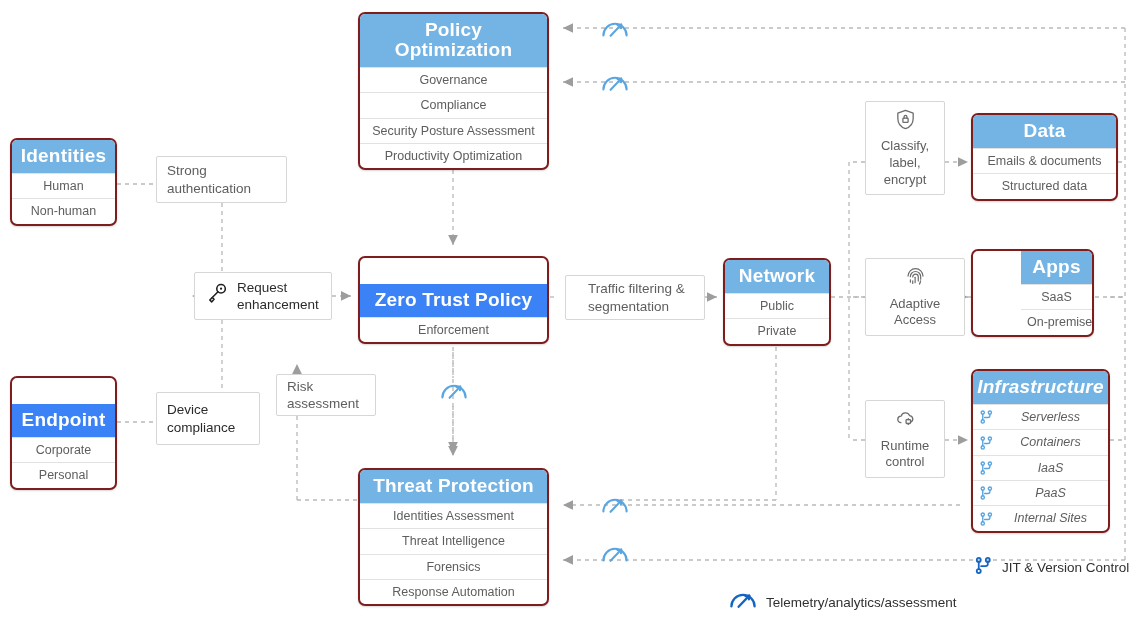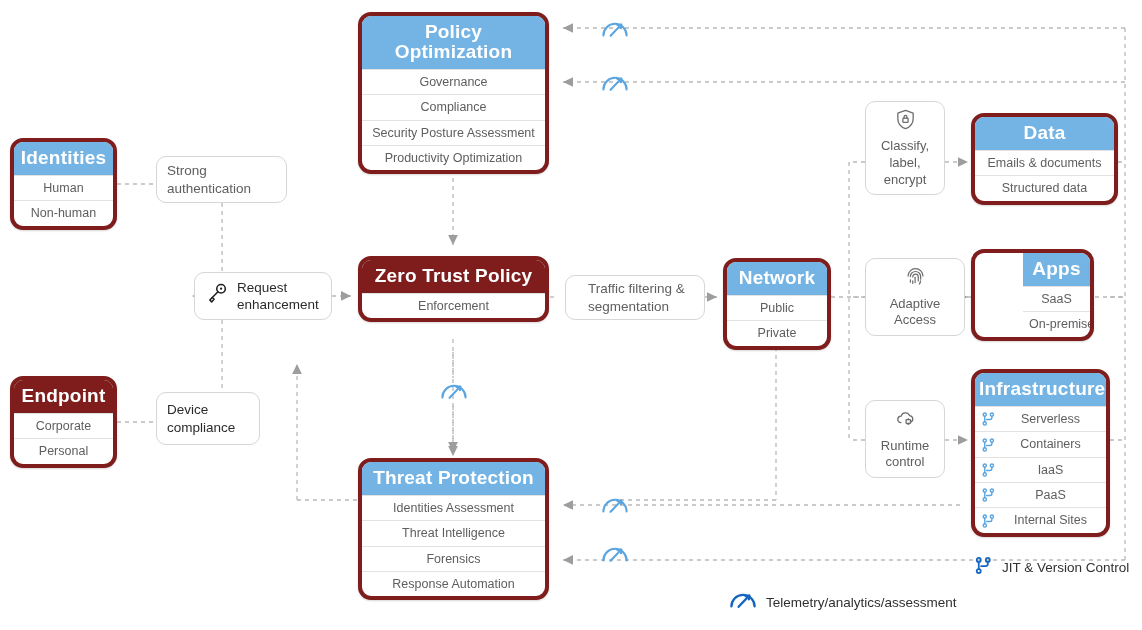--- a/index.html
+++ b/index.html
@@ -8,45 +8,45 @@
     font-family:"Liberation Sans", sans-serif;
     position:relative;overflow:hidden;
     -webkit-font-smoothing:antialiased;
   }
   #stage{position:absolute;left:0;top:0;width:1142px;height:630px;}
   svg#wires{position:absolute;left:0;top:0;width:1142px;height:630px;pointer-events:none;}
 
   
   .card{
     position:absolute;background:#ffffff;
-    border:4px solid #7f1d1d;border-radius:13px;
+    border:2px solid #7f1d1d;border-radius:7px;
     box-shadow:0 1px 2px rgba(0,0,0,.16);
     overflow:hidden;box-sizing:border-box;
   }
   .card .hdr{
     color:#ffffff;font-size:19px;font-weight:bold;
     text-align:center;letter-spacing:.2px;
     padding:6px 4px 7px;line-height:1.05;
   }
   .card.light .hdr{background:#74b4e5;}
-  .card.dark  .hdr{background:#7f1d1d;}
+  .card.dark  .hdr{background:#3b82f6;margin-top:26px;}
   .card .row{
     font-size:12.5px;color:#5e5e5e;text-align:center;
     padding:5px 6px;border-top:1px solid #e2e2e2;
     line-height:1.15;position:relative;white-space:nowrap;
   }
   .card .row:first-of-type{border-top:none;}
   .card .row.has-icon{padding-left:26px;}
   .row .jit{position:absolute;left:6px;top:50%;transform:translateY(-50%);
             width:15px;height:15px;display:block;}
 
   
   .pill{
     position:absolute;background:#ffffff;
-    border:1px solid #d6d6d6;border-radius:10px;
+    border:1px solid #d6d6d6;border-radius:2px;
     box-sizing:border-box;display:flex;align-items:center;
     font-size:13.5px;color:#5e5e5e;line-height:1.28;
     padding:6px 10px;
   }
   .pill.dk{color:#2b2b2b;}
   .pill .txt{display:block;}
   .pill .glyph{flex:0 0 auto;margin-right:7px;display:block;}
   .pill.stackicon{flex-direction:column;justify-content:center;text-align:center;}
   .pill.stackicon .glyph{margin:0 0 3px 0;}
 
@@ -151,21 +151,21 @@
     <div class="row">Compliance</div>
     <div class="row">Security Posture Assessment</div>
     <div class="row">Productivity Optimization</div>
   </div>
 
   <div class="card dark" style="left:358px;top:256px;width:191px;">
     <div class="hdr">Zero Trust Policy</div>
     <div class="row">Enforcement</div>
   </div>
 
-  <div class="card light" style="left:358px;top:458px;width:191px;">
+  <div class="card light" style="left:358px;top:468px;width:191px;">
     <div class="hdr">Threat Protection</div>
     <div class="row">Identities Assessment</div>
     <div class="row">Threat Intelligence</div>
     <div class="row">Forensics</div>
     <div class="row">Response Automation</div>
   </div>
 
   <div class="card light" style="left:723px;top:258px;width:108px;">
     <div class="hdr">Network</div>
     <div class="row">Public</div>
@@ -177,21 +177,21 @@
     <div class="row">Emails &amp; documents</div>
     <div class="row">Structured data</div>
   </div>
 
   <div class="card light" style="left:971px;top:249px;width:123px;padding-left:48px;">
     <div class="hdr">Apps</div>
     <div class="row">SaaS</div>
     <div class="row">On-premises</div>
   </div>
 
-  <div class="card light" style="left:971px;top:369px;width:139px;">
+  <div class="card light" style="left:971px;top:369px;width:139px;font-style:italic;">
     <div class="hdr">Infrastructure</div>
 
     <div class="row has-icon">
       <span class="jit">
         <svg viewBox="0 0 16 16" width="15" height="15" fill="none" stroke="#5aa5e0" stroke-width="1.5" stroke-linecap="round" stroke-linejoin="round" xmlns="http://www.w3.org/2000/svg">
           <circle cx="4" cy="3.3" r="1.7"></circle>
             <circle cx="11.6" cy="3.3" r="1.7"></circle>
             <circle cx="4" cy="12.7" r="1.7"></circle>
           <path d="M4,5 L4,11"></path>
             <path d="M11.6,5 L11.6,7 Q11.6,8.6 9.6,8.6 L6,8.6"></path>
@@ -269,20 +269,24 @@
         <circle cx="15.4" cy="7.4" r="4.1"></circle>
         <circle cx="15.4" cy="7.4" r="1.1" fill="#1f1f1f" stroke="none"></circle>
         <path d="M12.5,10.3 L4.6,18.2 L6.4,20 L8.1,18.3"></path>
         <path d="M7.0,15.8 L8.7,17.5"></path>
       </svg>
     </span>
     <span class="txt" style="white-space:pre-line;">Request
 enhancement</span>
   </div>
 
+  <div class="pill" style="left:276px;top:374px;width:100px;height:42px;">
+    <span class="txt" style="white-space:pre-line;">Risk
+assessment</span>
+  </div>
 
   <div class="pill" style="left:565px;top:275px;width:140px;height:45px;padding-left:22px;">
     <span class="txt" style="white-space:pre-line;">Traffic filtering &amp;
 segmentation</span>
   </div>
 
   <div class="pill stackicon" style="left:865px;top:101px;width:80px;height:94px;font-size:13px;">
     <span class="glyph">
       <svg viewBox="0 0 24 24" width="23" height="23" fill="none" stroke="#6d6d6d" stroke-width="1.35" stroke-linecap="round" stroke-linejoin="round" xmlns="http://www.w3.org/2000/svg">
         <path d="M12,2.4 L20,5.4 V11 C20,16.2 16.5,20.1 12,21.6 C7.5,20.1 4,16.2 4,11 V5.4 Z"></path>

